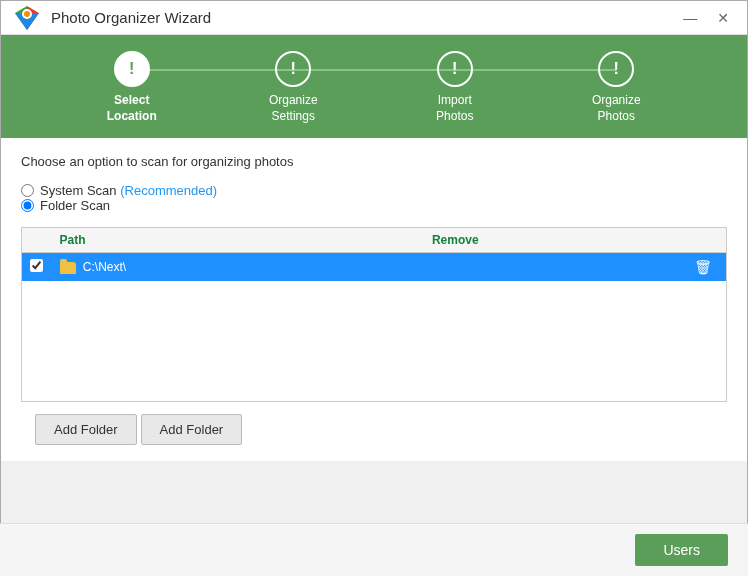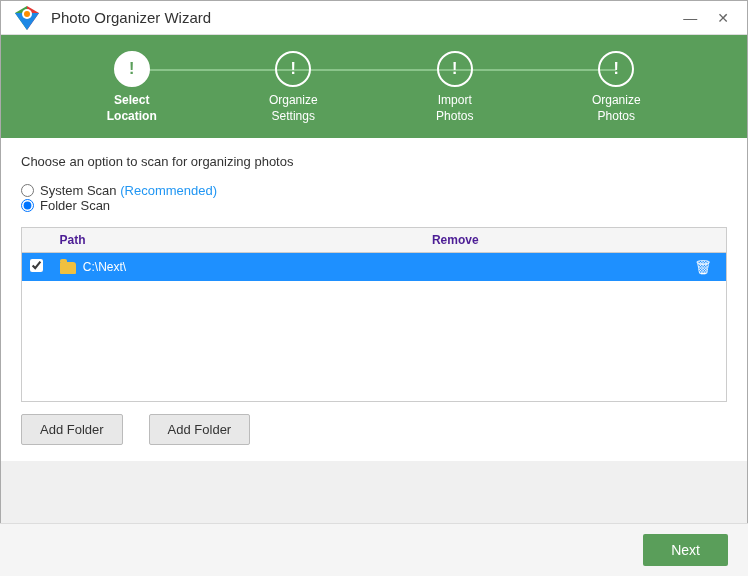--- a/index.html
+++ b/index.html
@@ -154,21 +154,21 @@
     }
     .folder-table thead tr {
       background: #f5f5f5;
       border-bottom: 1px solid #ccc;
     }
     .folder-table th {
       padding: 5px 8px;
       text-align: left;
       font-weight: 600;
       font-size: 12px;
-      color: #4c1d95;
+      color: #15803d;
     }
     .folder-table th.remove-col {
       text-align: left;
       padding-right: 12px;
     }
     .folder-table tbody tr.selected-row {
       background: #1e90ff;
       color: #fff;
     }
     .folder-table td {
@@ -211,22 +211,23 @@
       color: #fff;
       font-size: 14px;
       padding: 1px 4px;
     }
 
     
     .bottom-bar {
       padding: 10px 20px;
       background: #fff;
       display: flex;
-      gap: 26px;
-      align-items: center;
+      gap: 4px;
+      align-items: center;
+      margin-left: 14px;
     }
     .btn-secondary {
       background: #e8e8e8;
       border: 1px solid #bbb;
       padding: 7px 18px;
       font-size: 13px;
       cursor: pointer;
       border-radius: 2px;
       color: #333;
     }
@@ -351,14 +352,14 @@
     </tbody>
   </table>
 
   <div class="bottom-bar" style="padding:0;margin-bottom:0;">
     <button class="btn-secondary">Add Folder</button>
     <button class="btn-secondary">Add Folder</button>
   </div>
 </div>
 
 <div class="footer-bar">
-  <button class="btn-next">Next</button>
+  <button class="btn-next">Users</button>
 </div>
 
 </body></html>

